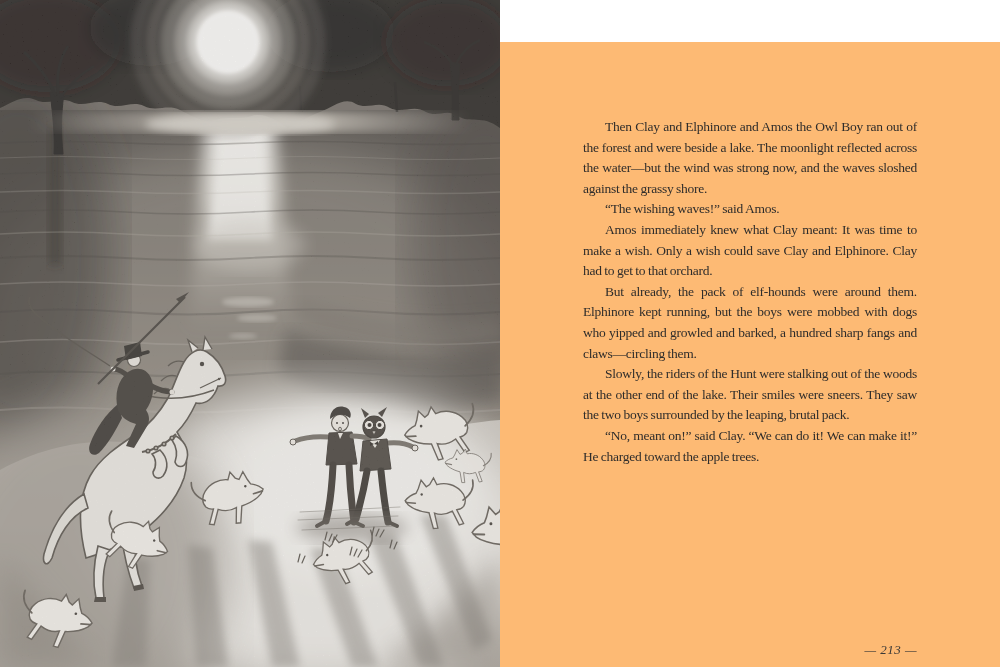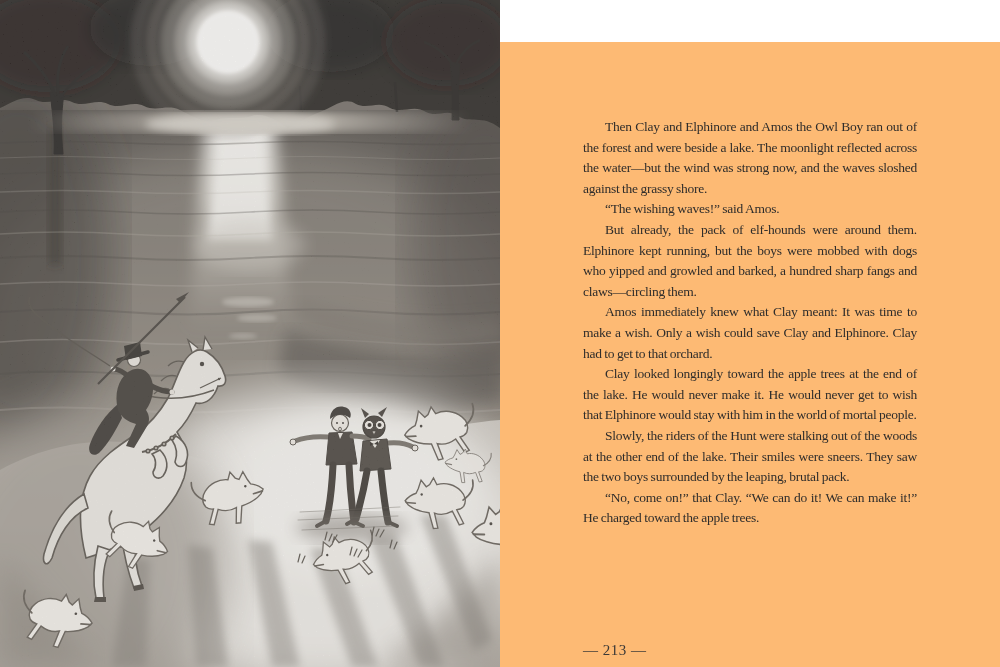--- a/index.html
+++ b/index.html
@@ -5,22 +5,22 @@
   html,body{margin:0;padding:0;background:#ffffff;}
   body{width:1000px;height:667px;overflow:hidden;font-family:"Liberation Serif", serif;}
   .spread{position:relative;width:1000px;height:667px;background:#ffffff;}
   .illustration-page{position:absolute;left:0;top:0;width:500px;height:667px;overflow:hidden;}
   .illustration-page svg{display:block;width:500px;height:667px;}
   .text-page{position:absolute;left:500px;top:0;width:500px;height:667px;background:#fdba74;margin-top:42px;}
   .text-block{position:absolute;left:83px;top:75px;width:334px;text-align:justify;
               font-size:13.5px;line-height:20.6px;color:#2f2d2b;
               letter-spacing:-0.25px;word-spacing:-0.5px;}
   .text-block p{margin:0;text-indent:22px;}
-  .page-number{position:absolute;left:83px;top:600px;width:334px;text-align:left;
-               font-size:15px;color:#3a3836;letter-spacing:0.5px;}
+  .page-number{position:absolute;left:83px;top:600px;width:334px;text-align:right;
+               font-size:13px;color:#3a3836;letter-spacing:0.5px;font-style:italic;}
   .dogbody{fill:#f4f1ec;stroke:#5a544d;stroke-width:1.5;}
   .dogline{fill:none;stroke:#5a544d;stroke-width:1.8;stroke-linecap:round;}
 </style>
 </head>
 <body>
 
 <div class="spread">
 
   <div class="illustration-page">
     <svg viewBox="0 0 500 667" xmlns="http://www.w3.org/2000/svg">
@@ -283,24 +283,23 @@
       </g>
 
       <rect x="0" y="0" width="500" height="667" filter="url(#grain)" opacity="0.25"></rect>
     </svg>
   </div>
 
   <div class="text-page">
     <div class="text-block">
       <p>Then Clay and Elphinore and Amos the Owl Boy ran out of the forest and were beside a lake. The moonlight reflected across the water—but the wind was strong now, and the waves sloshed against the grassy shore.</p>
       <p>“The wishing waves!” said Amos.</p>
+      <p>Amos immediately knew what Clay meant: It was time to make a wish. Only a wish could save Clay and Elphinore. Clay had to get to that orchard.</p>
       <p>But already, the pack of elf-hounds were around them. Elphinore kept running, but the boys were mobbed with dogs who yipped and growled and barked, a hundred sharp fangs and claws—circling them.</p>
-      <p>Amos immediately knew what Clay meant: It was time to make a wish. Only a wish could save Clay and Elphinore. Clay had to get to that orchard.</p>
-      <p>Clay looked longingly toward the apple trees at the end of the lake. He would never make it. He would never get to wish that Elphinore would stay with him in the world of mortal people.</p>
       <p>Slowly, the riders of the Hunt were stalking out of the woods at the other end of the lake. Their smiles were sneers. They saw the two boys surrounded by the leaping, brutal pack.</p>
-      <p>“No, come on!” that Clay. “We can do it! We can make it!” He charged toward the apple trees.</p>
+      <p>“No, meant on!” said Clay. “We can do it! We can make it!” He charged toward the apple trees.</p>
     </div>
     <div class="page-number">
       <span>— 213 —</span>
     </div>
   </div>
 
 </div>
 
 </body></html>

